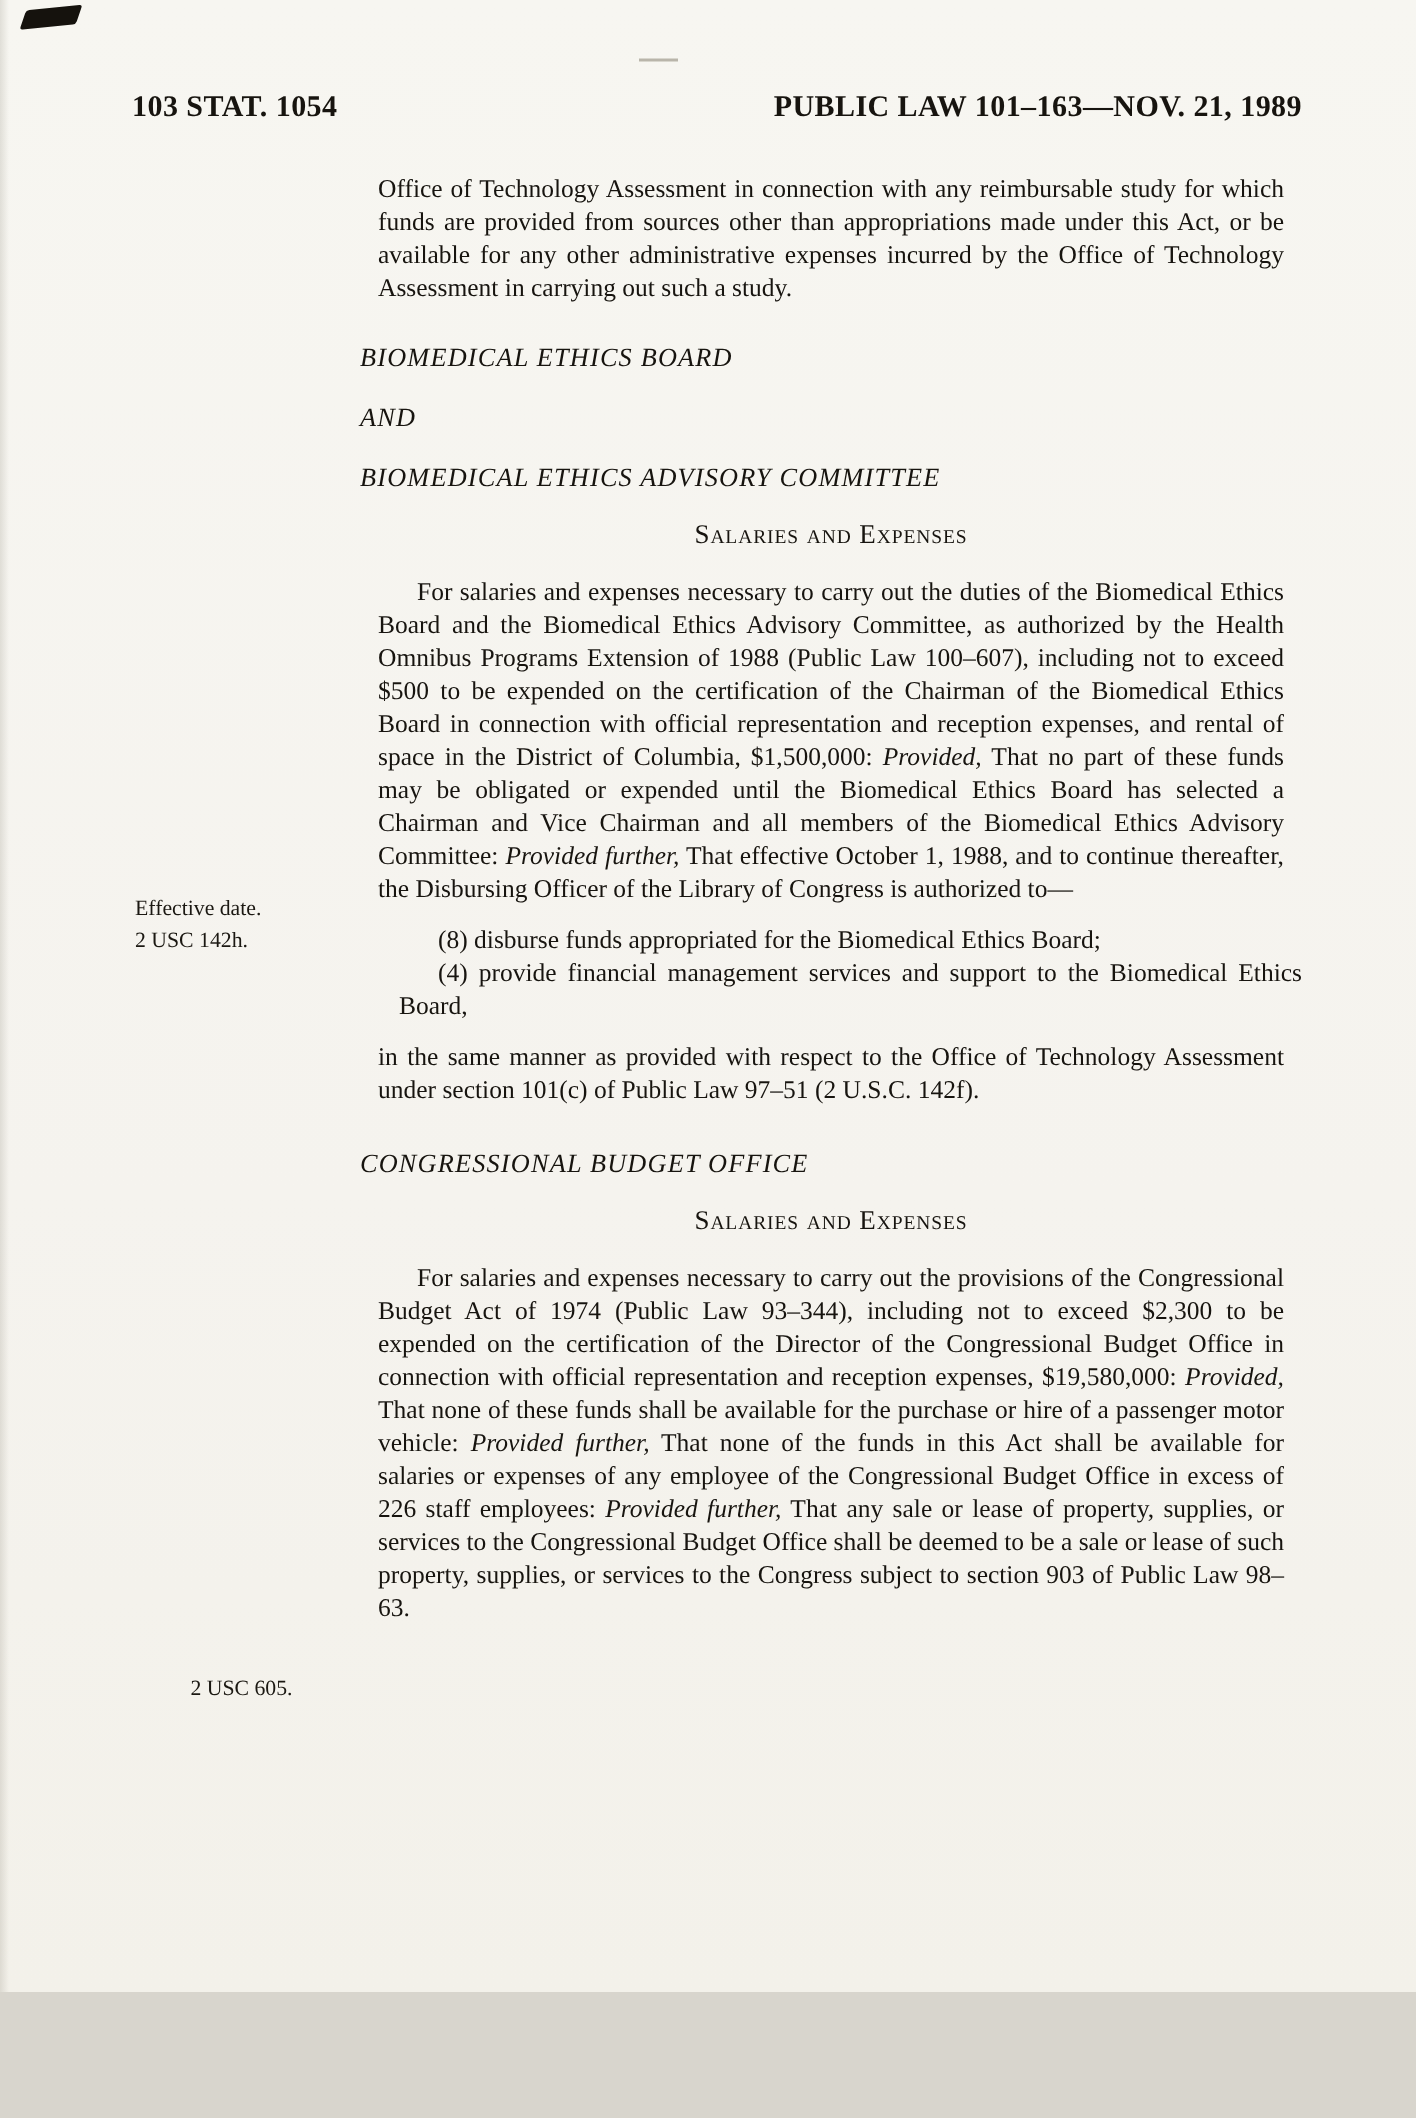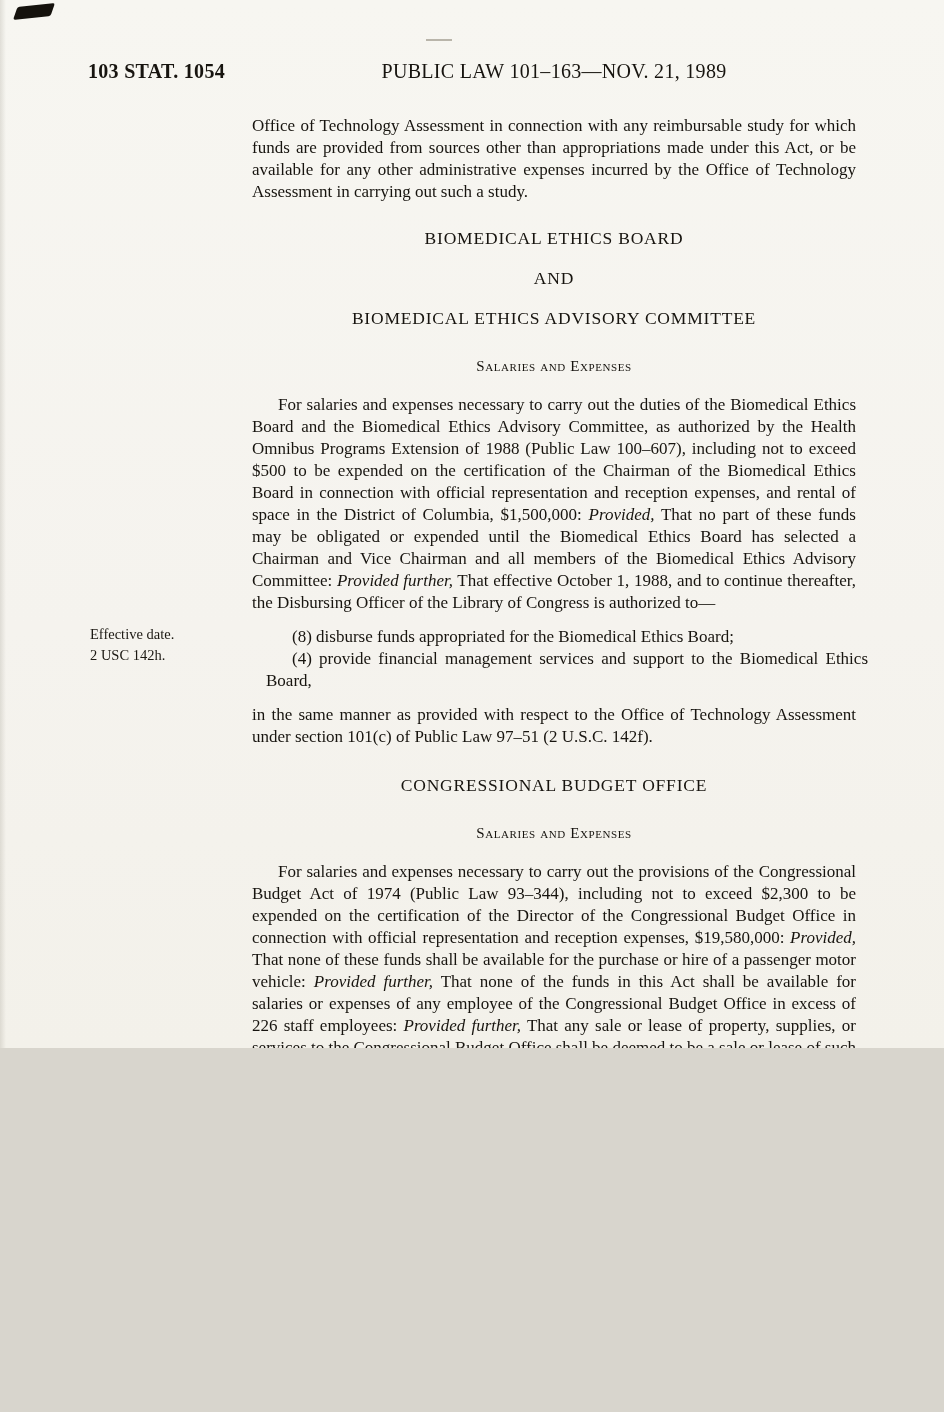--- a/index.html
+++ b/index.html
@@ -1,19 +1,19 @@
 <!DOCTYPE html>
 <html lang="en"><head>
 <meta charset="utf-8">
 <style>
   html, body { margin: 0; padding: 0; background: #d8d5cd; }
   .page {
     position: relative;
     width: 944px;
-    height: 1048px;
+    height: 1328px;
     margin: 0 auto;
     background: linear-gradient(180deg, #f7f6f1 0%, #f5f3ee 60%, #f3f1ea 100%);
     font-family: "Liberation Serif", "DejaVu Serif", serif;
     color: #17140f;
     overflow: hidden;
   }
   
   .corner-mark {
     position: absolute; top: 5px; left: 16px;
     width: 36px; height: 13px; background: #15120d;
@@ -29,56 +29,56 @@
     background: linear-gradient(90deg, rgba(120,115,100,0.18), rgba(120,115,100,0));
   }
 
   .page-header { position: absolute; top: 60px; left: 0; width: 100%; }
   .stat-num {
     position: absolute; left: 88px; top: 0;
     font-size: 20px; font-weight: 700; letter-spacing: 0.3px; white-space: nowrap;
   }
   .law-title {
     position: absolute; left: 240px; top: 0; width: 628px;
-    text-align: center; font-size: 20px; font-weight: 400; letter-spacing: 0.3px;
+    text-align: right; font-size: 20px; font-weight: 700; letter-spacing: 0.3px;
   }
 
   .body-col {
     position: absolute; left: 240px; top: 103px; width: 628px;
     font-size: 17px; line-height: 22px;
   }
   .para { margin: 12px; text-align: justify; }
   .para.indent { text-indent: 26px; }
   .para.first-gap { margin-top: 17px; }
   .it { font-style: italic; }
 
   .center-head {
     margin: 18px 0 0 0;
     font-size: 17.5px; font-weight: 400; letter-spacing: 0.8px;
-    text-align: center; line-height: 22px;
+    line-height: 22px; font-style: italic;
   }
   .center-head.lead-gap { margin-top: 24px; }
   .center-head.section-gap { margin-top: 26px; }
   .sub-head {
-    margin: 26px 0 0 0;
-    font-size: 15px; font-weight: 400; letter-spacing: 0.6px;
+    margin: 16px 0 0 0;
+    font-size: 18px; font-weight: 400; letter-spacing: 0.6px;
     font-variant: small-caps;
     text-align: center; line-height: 22px;
   }
 
   .clause {
     margin: 0; text-align: justify;
     padding-left: 26px; text-indent: 26px;
   }
 
   .margin-note {
     position: absolute; left: 90px; width: 142px;
     font-size: 14.5px; line-height: 21px; color: #1b1812;
   }
-  .margin-note-1 { top: 596px; margin-top: 28px; }
+  .margin-note-1 { top: 596px; }
   .margin-note-2 { top: 1116px; text-align: center; }
 </style>
 </head>
 <body>
 
 <div class="page">
 
   <div class="corner-mark"></div>
   <div class="top-dash"></div>
   <div class="edge-shadow"></div>

